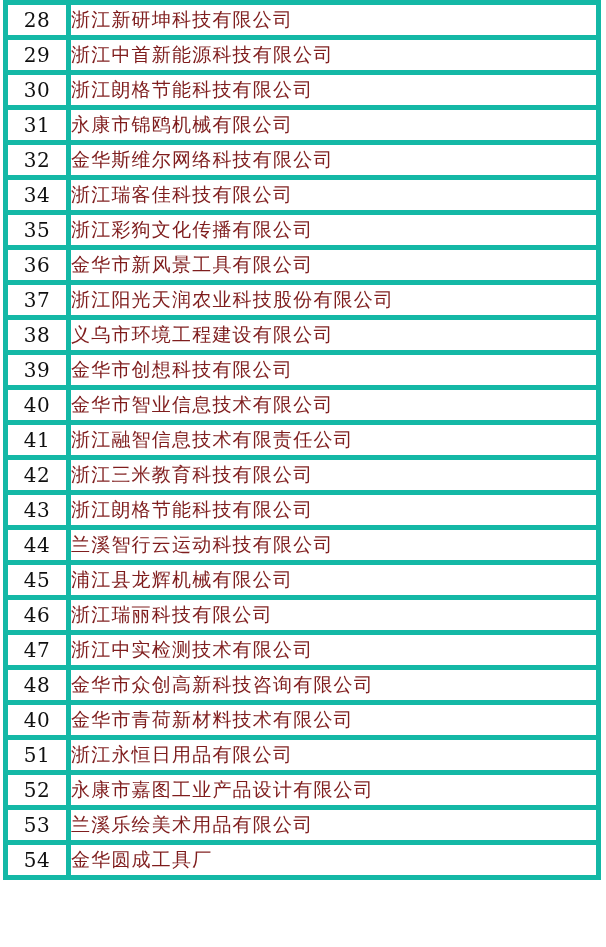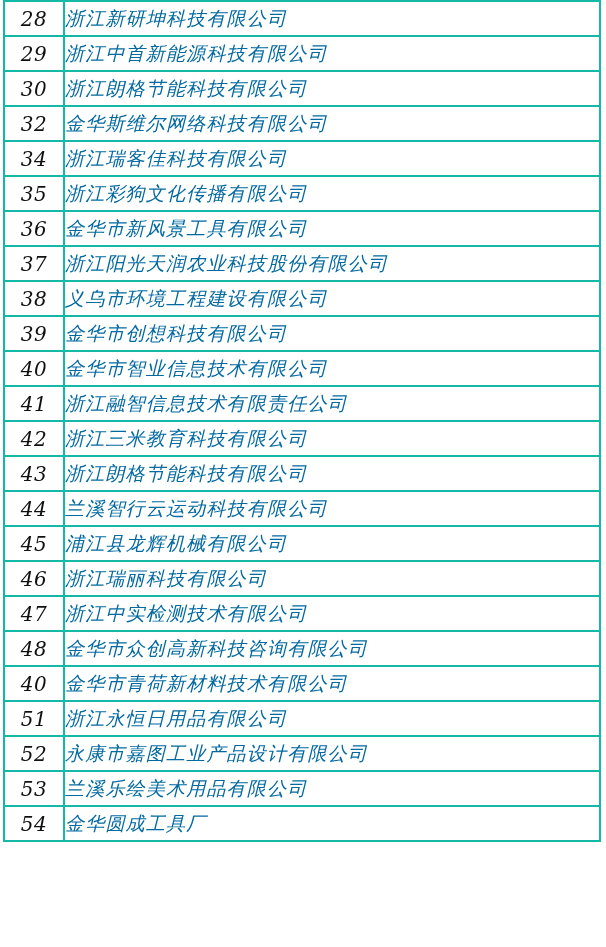--- a/index.html
+++ b/index.html
@@ -22,37 +22,36 @@
   table.company-table {
     border-collapse: collapse;
     width: 598px;
     margin: 0 0 0 3px;
     table-layout: fixed;
   }
   table.company-table tr {
     height: 35px;
   }
   table.company-table td {
-    border: 2px solid #14b8a6;
+    border: 5px solid #14b8a6;
     padding: 0;
     vertical-align: middle;
-    font-style: italic;
   }
   td.num-cell {
     width: 58px;
     text-align: center;
     font-size: 20px;
     color: #101010;
     letter-spacing: 0.5px;
   }
   td.name-cell {
     text-align: left;
     padding-left: 12px;
     font-size: 19px;
-    color: #0369a1;
+    color: #7f1d1d;
     letter-spacing: 1.2px;
     white-space: nowrap;
     overflow: hidden;
   }
 </style>
 </head>
 <body>
 
 <div class="doc">
   <table class="company-table">
@@ -61,20 +60,24 @@
           <td class="num-cell">28</td>
           <td class="name-cell">浙江新研坤科技有限公司</td>
         </tr>
         <tr>
           <td class="num-cell">29</td>
           <td class="name-cell">浙江中首新能源科技有限公司</td>
         </tr>
         <tr>
           <td class="num-cell">30</td>
           <td class="name-cell">浙江朗格节能科技有限公司</td>
+        </tr>
+        <tr>
+          <td class="num-cell">31</td>
+          <td class="name-cell">永康市锦鸥机械有限公司</td>
         </tr>
         <tr>
           <td class="num-cell">32</td>
           <td class="name-cell">金华斯维尔网络科技有限公司</td>
         </tr>
         <tr>
           <td class="num-cell">34</td>
           <td class="name-cell">浙江瑞客佳科技有限公司</td>
         </tr>
         <tr>

